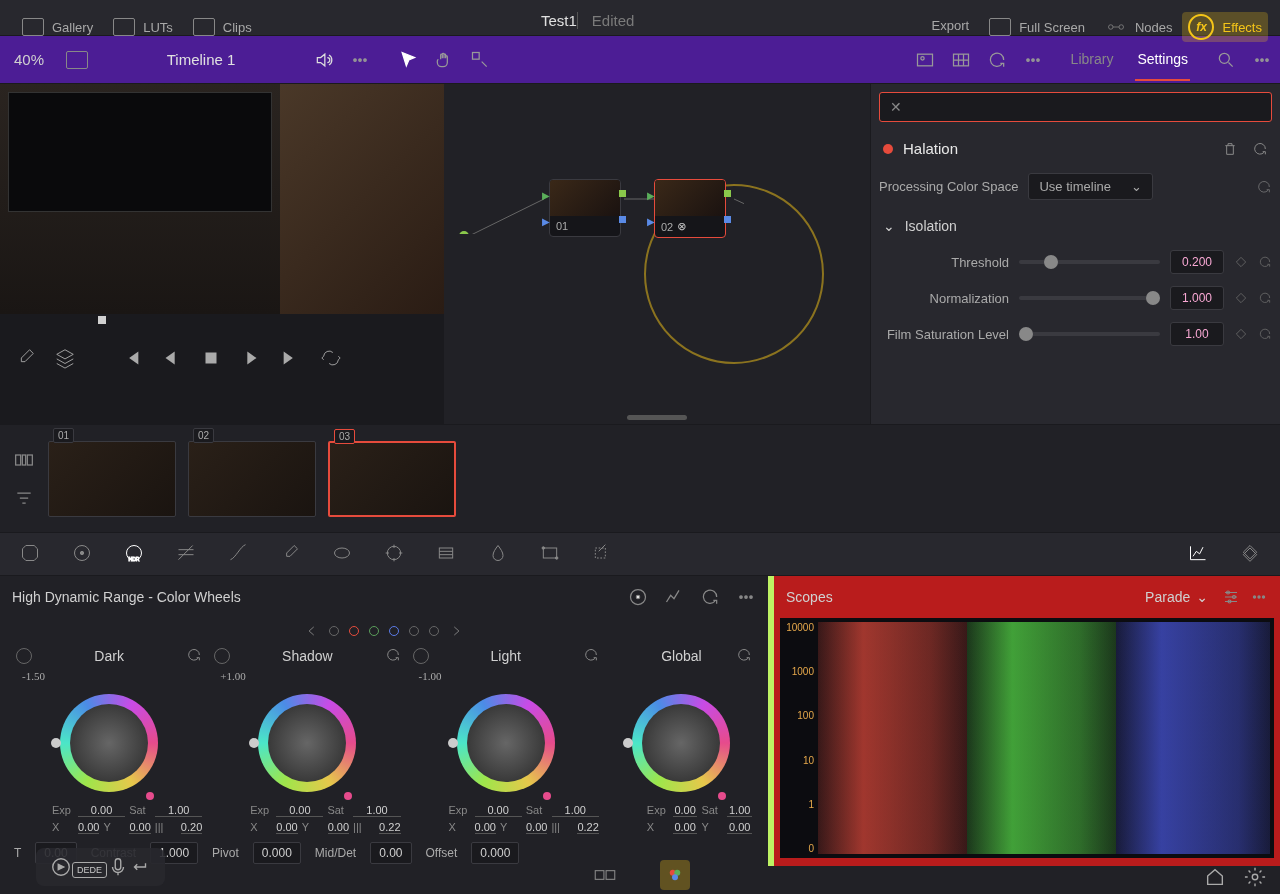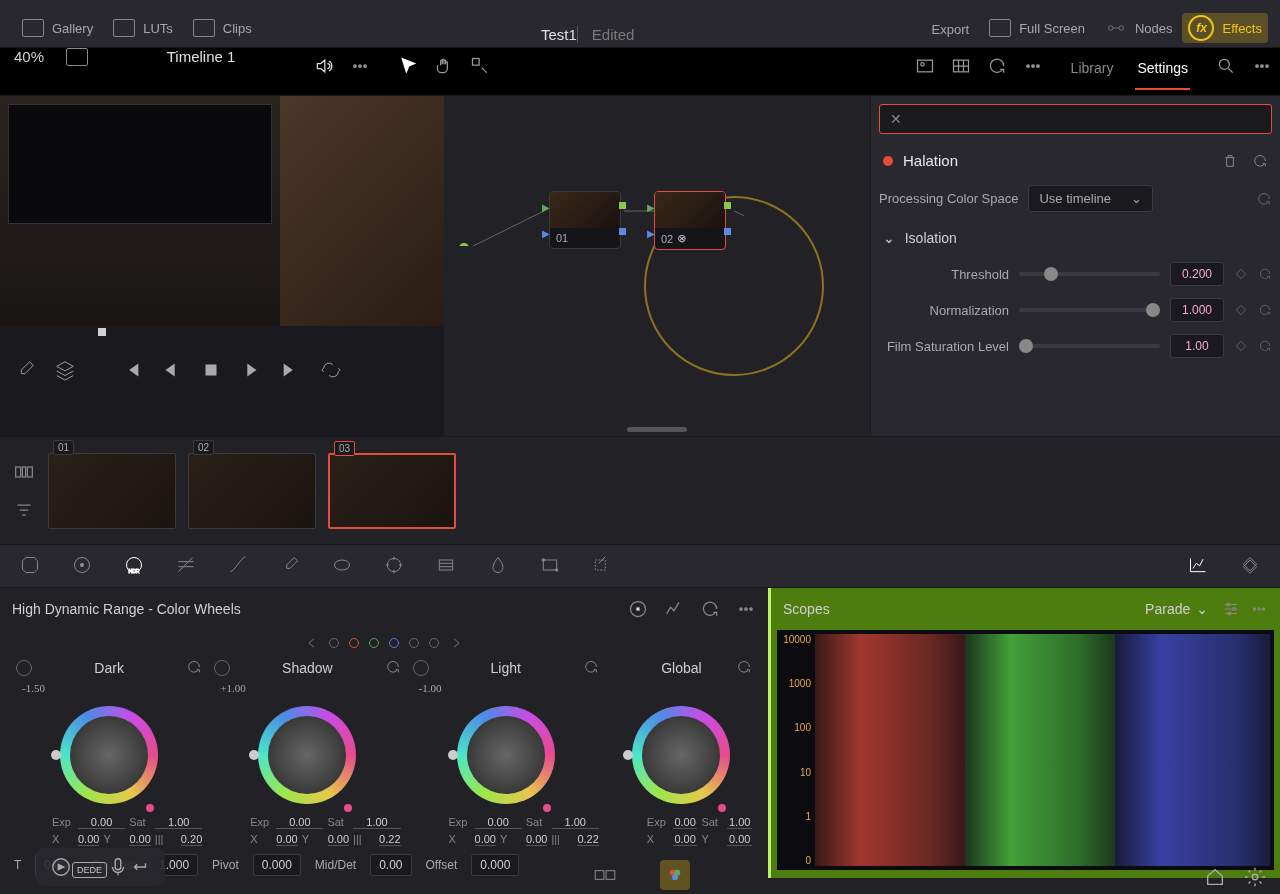--- a/index.html
+++ b/index.html
@@ -1,27 +1,27 @@
 <!DOCTYPE html>
 <html><head>
 <meta charset="utf-8">
 <style>
 * { margin: 0; padding: 0; box-sizing: border-box; font-family: -apple-system, BlinkMacSystemFont, "Segoe UI", sans-serif; user-select: none; }
 body { background: #212126; color: #c8c8c8; width: 1280px; height: 894px; overflow: hidden; font-size: 13px; }
-.top-bar { height: 48px; background: #28282e; display: flex; align-items: flex-end; padding: 4px 12px; border-bottom: 1px solid #1a1a1e; }
+.top-bar { height: 36px; background: #28282e; display: flex; align-items: flex-start; padding: 12px 12px; border-bottom: 1px solid #1a1a1e; }
 .top-item { display: flex; align-items: center; gap: 8px; padding: 6px 10px; color: #a8a8a8; cursor: pointer; }
 .top-item .ico { width: 22px; height: 18px; border: 1.5px solid #888; border-radius: 2px; position: relative; }
 .top-center { flex: 1; display: flex; justify-content: center; align-items: center; gap: 0; }
 .title1 { color: #e0e0e0; font-size: 15px; }
 .title2 { color: #7a7a7a; font-size: 15px; border-left: 1px solid #555; padding-left: 14px; }
 .fx-btn { width: 26px; height: 26px; border: 2px solid #f5c518; border-radius: 50%; display: flex; align-items: center; justify-content: center; color: #f5c518; font-style: italic; font-weight: bold; font-size: 12px; }
 .effects-txt { color: #f5c518; }
 .fx-hl { background: rgba(245,197,24,0.25); border-radius: 4px; padding: 2px 6px; display: flex; align-items: center; gap: 8px; }
 
-.row2 { height: 48px; background: #000000; display: flex; align-items: flex-start; border-bottom: 1px solid #1a1a1e; }
+.row2 { height: 48px; background: #4c1d95; display: flex; align-items: center; border-bottom: 1px solid #1a1a1e; }
 .zoom { padding: 0 14px; color: #d0d0d0; font-size: 15px; }
 .sq-ico { width: 22px; height: 18px; border: 1.5px solid #888; border-radius: 2px; margin: 0 8px; }
 .timeline-name { flex: 0 0 210px; text-align: center; color: #e0e0e0; font-size: 15px; }
 .spacer { flex: 1; }
 .iconbtn { width: 36px; height: 36px; display: flex; align-items: center; justify-content: center; cursor: pointer; }
 .iconbtn svg { width: 20px; height: 20px; stroke: #999; fill: none; stroke-width: 1.5; }
 .iconbtn.active svg { stroke: #fff; }
 .tabs { display: flex; gap: 20px; padding: 0 18px; }
 .tab { color: #888; font-size: 14px; padding: 12px 2px; cursor: pointer; }
 .tab.active { color: #fff; border-bottom: 2px solid #e64b3c; }
@@ -103,21 +103,21 @@
 .cw-inner { position: absolute; inset: 16px; border-radius: 50%; background: radial-gradient(circle, #666 0%, #333 80%); }
 .cw-knob { position: absolute; top: 50%; left: -3px; width: 10px; height: 10px; background: #ccc; border-radius: 50%; transform: translateY(-50%); }
 .cw-knob2 { position: absolute; bottom: -2px; right: 10px; width: 8px; height: 8px; background: #e64b8c; border-radius: 50%; }
 .num-row { display: flex; gap: 4px; font-size: 11px; padding: 2px 0; margin-left: 36px; }
 .num-row .nlbl { color: #888; width: 22px; }
 .num-row .nval { color: #d0d0d0; flex: 1; text-align: center; border-bottom: 1px solid #555; }
 
 .global-row { display: flex; align-items: center; gap: 14px; padding: 6px 14px; font-size: 12px; color: #aaa; }
 .global-row .gval { background: #1a1a1e; border: 1px solid #3a3a40; border-radius: 2px; padding: 3px 8px; color: #d0d0d0; }
 
-.scopes-panel { width: 512px; background: #4d7c0f; border-left: 3px solid #bef264; }
+.scopes-panel { width: 512px; background: #b91c1c; border-left: 6px solid #bef264; }
 .scopes-hdr { height: 42px; display: flex; align-items: center; padding: 0 12px; font-size: 14px; color: #d0d0d0; }
 .scopes-hdr .dd { margin-left: auto; display: flex; align-items: center; gap: 6px; cursor: pointer; }
 .scopes-hdr svg { width: 18px; height: 18px; stroke: #888; fill: none; stroke-width: 1.5; }
 .scope-canvas { height: 240px; position: relative; background: #0c0c10; margin: 0 6px; }
 .scope-axis { position: absolute; left: 2px; top: 0; bottom: 0; width: 34px; display: flex; flex-direction: column; justify-content: space-between; font-size: 10px; color: #e6a84b; text-align: right; padding: 4px 2px; }
 .scope-plot { position: absolute; left: 38px; right: 4px; top: 4px; bottom: 4px; background: linear-gradient(90deg, rgba(230,75,60,.2) 0%, rgba(230,75,60,.2) 33%, rgba(90,230,75,.2) 33%, rgba(90,230,75,.2) 66%, rgba(75,90,230,.2) 66%, rgba(75,90,230,.2) 100%); }
 .scope-plot::before { content: ""; position: absolute; inset: 0; background:
   linear-gradient(90deg, transparent 0%, rgba(230,75,60,.6) 10%, rgba(230,75,60,.3) 25%, transparent 33%, transparent 33%, rgba(90,230,75,.6) 43%, rgba(90,230,75,.3) 58%, transparent 66%, transparent 66%, rgba(75,90,230,.6) 76%, rgba(75,90,230,.3) 93%, transparent 100%); }
 
 .bottom-dock { position: absolute; bottom: 8px; left: 36px; background: rgba(40,40,46,.9); border-radius: 8px; padding: 8px 14px; display: flex; align-items: flex-end; }

